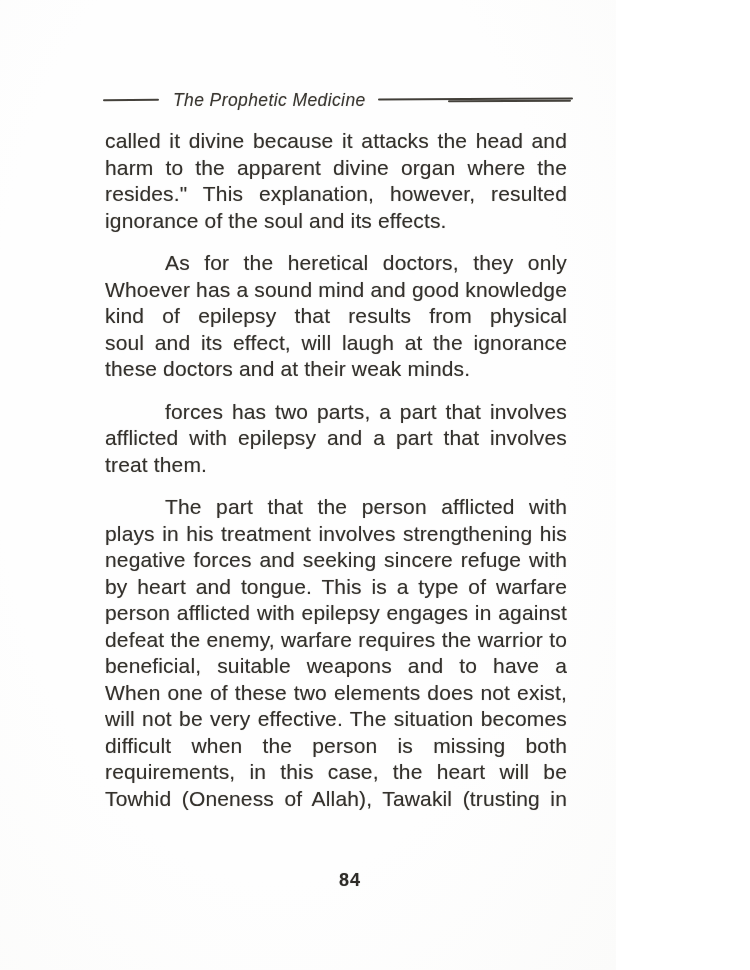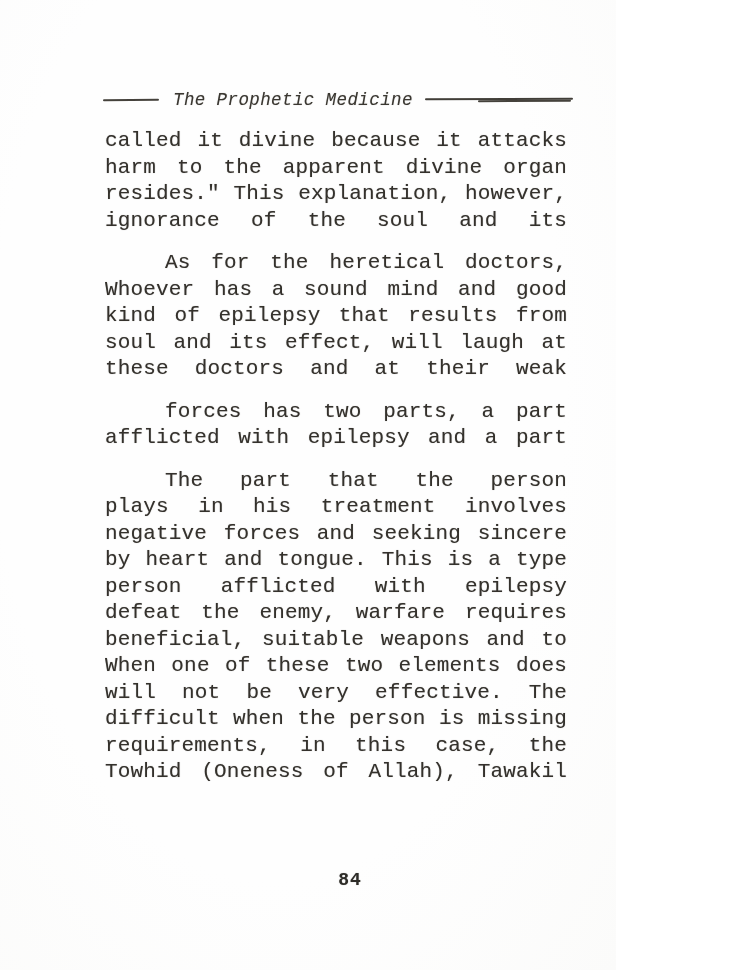--- a/index.html
+++ b/index.html
@@ -7,21 +7,21 @@
     padding: 0;
     background: #ffffff;
   }
   .scan-page {
     position: relative;
     width: 616px;
     height: 970px;
     background:
       radial-gradient(ellipse at 45% 40%, #fefefe 60%, #fbfbfa 100%);
     overflow: hidden;
-    font-family: Liberation Mono, monospace;
+    font-family: Liberation Sans, sans-serif;
     color: #34312c;
   }
 
   
   .running-header {
     position: absolute;
     top: 85px;
     left: 103px;
     width: 470px;
     height: 30px;
@@ -138,20 +138,21 @@
       <div class="paragraph indented">
         <div class="line">As for the heretical doctors, they only confirm the</div>
         <div class="line">Whoever has a sound mind and good knowledge of the</div>
         <div class="line">kind of epilepsy that results from physical causes.</div>
         <div class="line">soul and its effect, will laugh at the ignorance shown by</div>
         <div class="line last">these doctors and at their weak minds.</div>
       </div>
       <div class="paragraph indented">
         <div class="line">forces has two parts, a part that involves the person</div>
         <div class="line">afflicted with epilepsy and a part that involves those who</div>
+        <div class="line last">treat them.</div>
       </div>
       <div class="paragraph indented">
         <div class="line">The part that the person afflicted with epilepsy</div>
         <div class="line">plays in his treatment involves strengthening his heart and</div>
         <div class="line">negative forces and seeking sincere refuge with Him both</div>
         <div class="line">by heart and tongue. This is a type of warfare soul the</div>
         <div class="line">person afflicted with epilepsy engages in against evil. To</div>
         <div class="line">defeat the enemy, warfare requires the warrior to acquire</div>
         <div class="line">beneficial, suitable weapons and to have a strong arm.</div>
         <div class="line">When one of these two elements does not exist, the effort</div>

